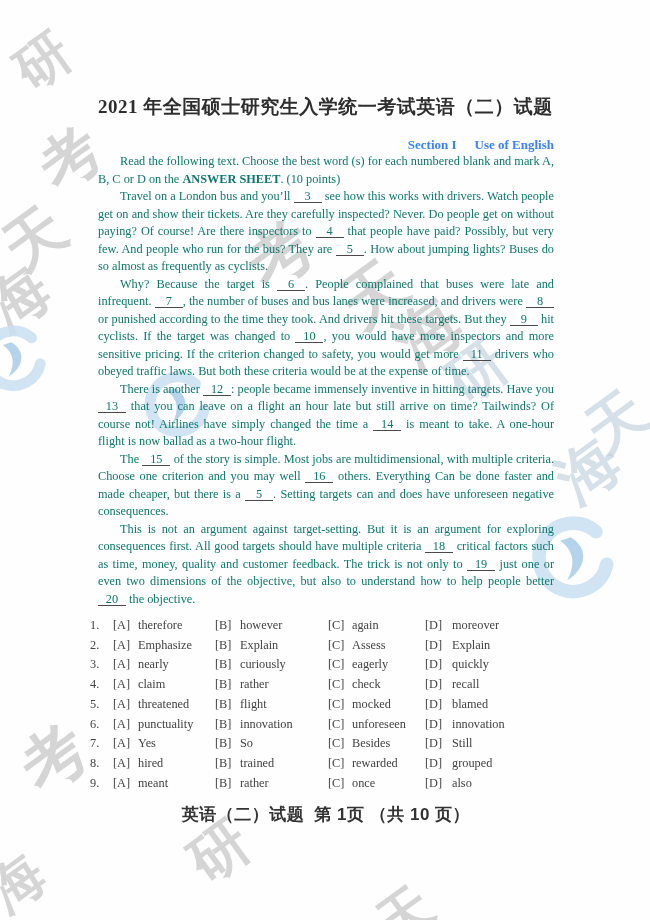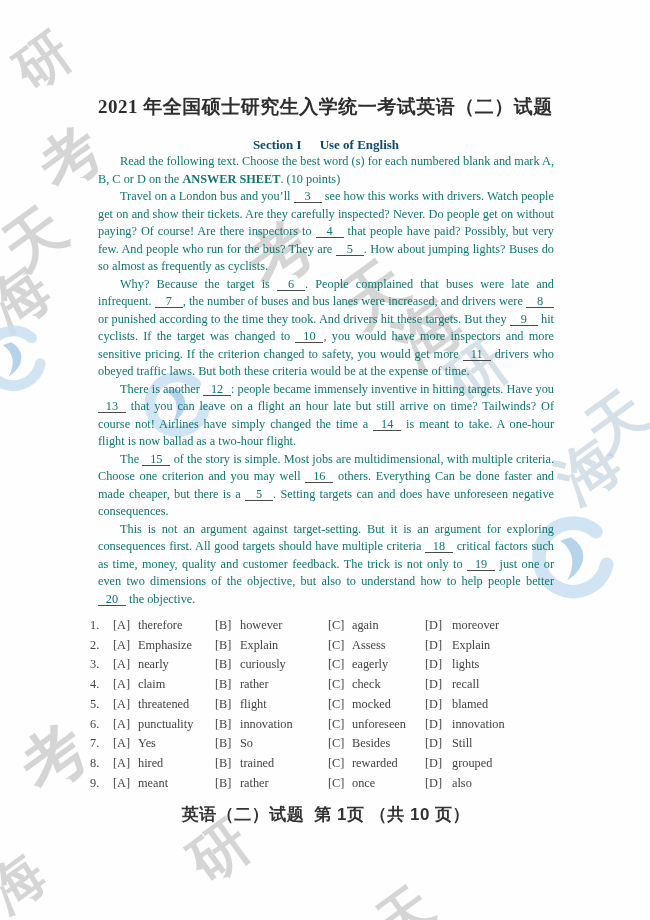--- a/index.html
+++ b/index.html
@@ -34,21 +34,21 @@
   .logo-1 { left:-26px; top:322px; width:72px; height:72px; }
   .logo-2 { left:138px; top:368px; width:72px; height:72px; }
   .logo-3 { left:524px; top:512px; width:90px; height:90px; }
   
   .content { position:absolute; left:98px; top:0; width:456px; }
   .doc-title {
     margin:0; padding-top:94px; text-align:left; white-space:nowrap;
     font-size:19px; font-weight:600; color:#2e2e2e; letter-spacing:.5px;
   }
   .section-heading {
-    margin:17px 0 0 0; text-align:center; font-weight:bold; font-size:13px; color:#0c4a6e;
+    margin:17px 0 0 0; text-align:right; font-weight:bold; font-size:13px; color:#3b82f6;
   }
   .section-heading .sep { display:inline-block; width:18px; }
   .directions-label { margin:15px 0 0 0; font-weight:bold; font-size:12.5px; color:#353535; }
   .body-text p {
     margin:0; font-size:12.3px; line-height:17.5px; text-align:justify;
     text-indent:22px; color:#0f766e;
   }
   .blank {
     display:inline-block; min-width:14px; padding:0 7px; text-indent:0;
     text-align:center; border-bottom:1px solid #4a4a4a; line-height:12px;
@@ -147,21 +147,21 @@
         </div>
         <div class="opt-row">
           <span class="q-num">3.</span>
           <span class="opt-bracket">[A]</span>
           <span class="opt-text">nearly</span>
           <span class="opt-bracket">[B]</span>
           <span class="opt-text">curiously</span>
           <span class="opt-bracket">[C]</span>
           <span class="opt-text">eagerly</span>
           <span class="opt-bracket">[D]</span>
-          <span class="opt-text">lights</span>
+          <span class="opt-text">quickly</span>
         </div>
         <div class="opt-row">
           <span class="q-num">4.</span>
           <span class="opt-bracket">[A]</span>
           <span class="opt-text">claim</span>
           <span class="opt-bracket">[B]</span>
           <span class="opt-text">rather</span>
           <span class="opt-bracket">[C]</span>
           <span class="opt-text">check</span>
           <span class="opt-bracket">[D]</span>

